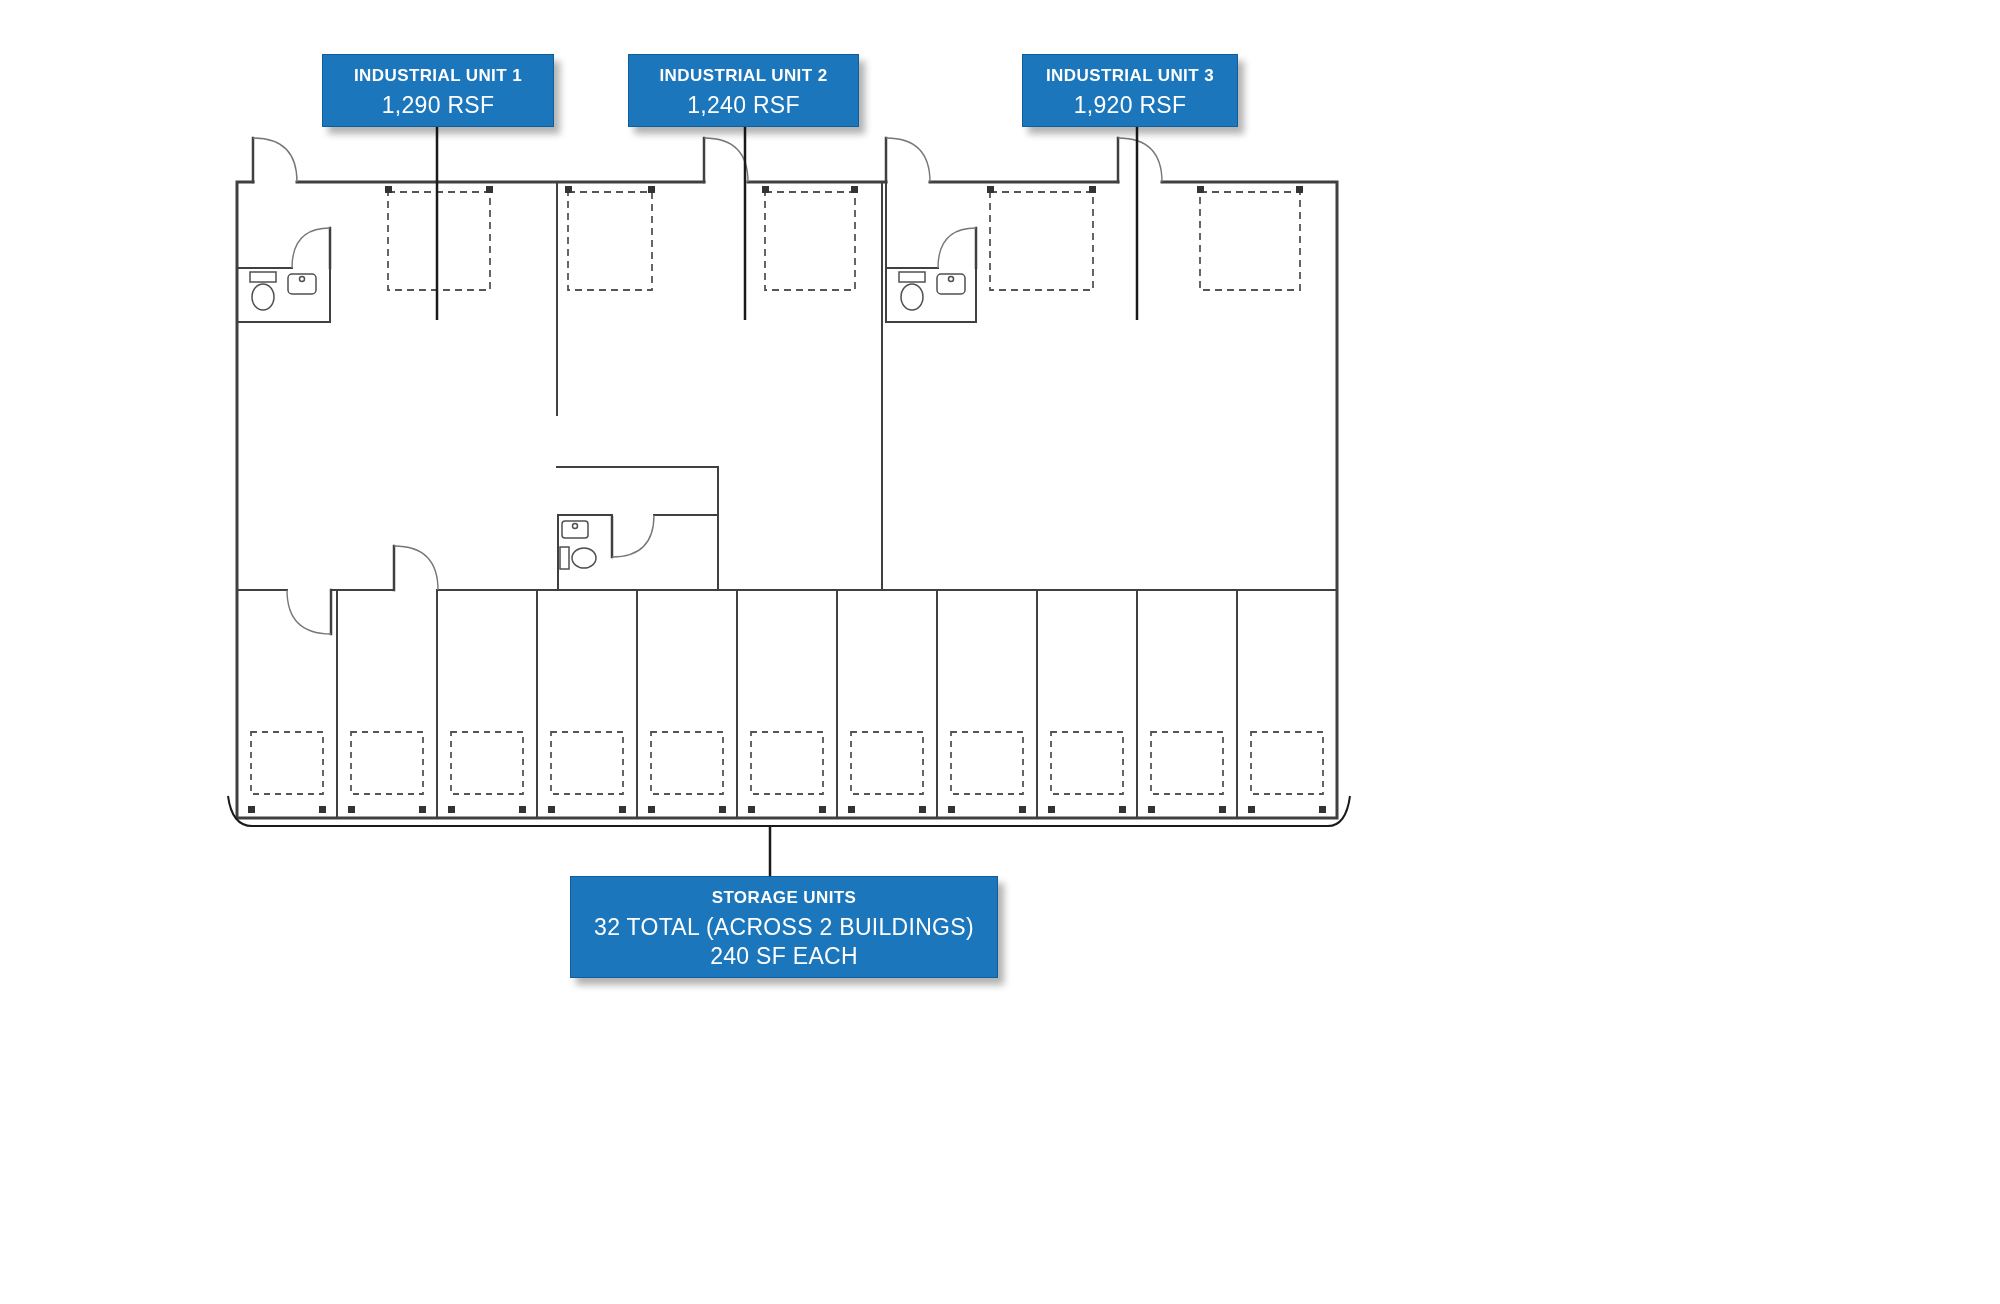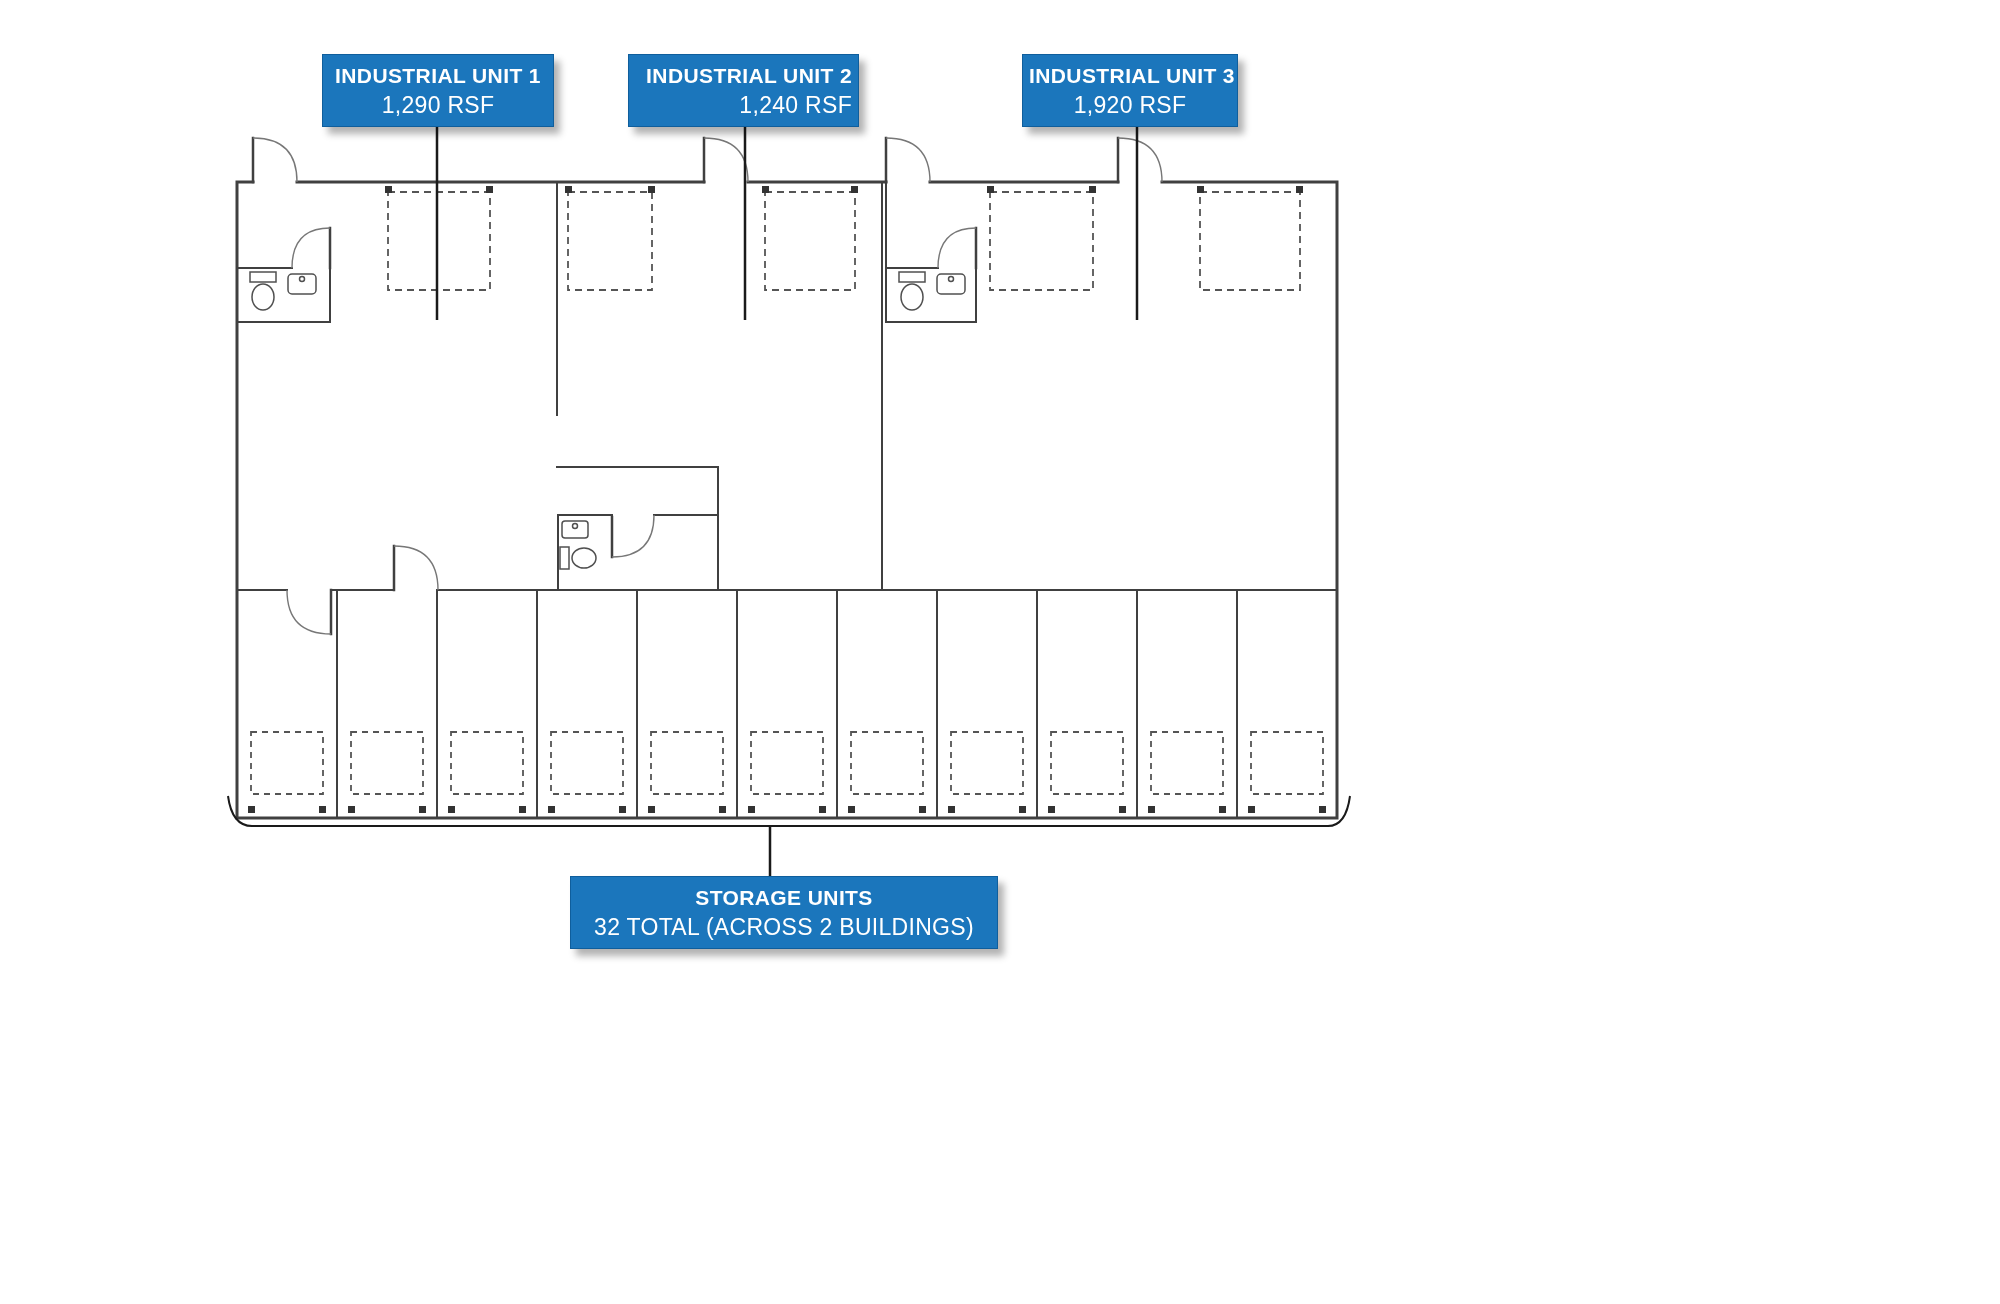--- a/index.html
+++ b/index.html
@@ -16,21 +16,21 @@
     background:var(--label-bg,#1b76bc);
     border:1px solid var(--label-border,#0f5e9c);
     color:var(--label-text,#ffffff);
     text-align:center;
     padding:5px 6px 6px 6px;
     box-shadow:6px 7px 7px rgba(0,0,0,0.30);
     box-sizing:border-box;
   }
   .label-title{
     font-weight:bold;
-    font-size:21px;
+    font-size:17px;
     line-height:31px;
     letter-spacing:0.4px;
     white-space:nowrap;
   }
   .label-sub{
     font-size:23px;
     line-height:29px;
     letter-spacing:0.3px;
     white-space:nowrap;
   }
@@ -183,28 +183,29 @@
     <g stroke="#1a1a1a" stroke-width="2.5" fill="none">
       <path d="M437,121 V320 M745,121 V320 M1137,121 V320 M770,826 V876"></path>
     </g>
   </svg>
 
   <div class="label" style="left:322px;top:54px;width:232px;">
     <div class="label-title">INDUSTRIAL UNIT 1</div>
     <div class="label-sub">1,290 RSF</div>
   </div>
 
-  <div class="label" style="left:628px;top:54px;width:231px;text-align:right;">
+  <div class="label" style="left:628px;top:54px;width:231px;">
     <div class="label-title">INDUSTRIAL UNIT 2</div>
     <div class="label-sub">1,240 RSF</div>
   </div>
 
   <div class="label" style="left:1022px;top:54px;width:216px;">
     <div class="label-title">INDUSTRIAL UNIT 3</div>
     <div class="label-sub">1,920 RSF</div>
   </div>
 
   <div class="label" style="left:570px;top:876px;width:428px;">
     <div class="label-title">STORAGE UNITS</div>
     <div class="label-sub">32 TOTAL (ACROSS 2 BUILDINGS)</div>
+    <div class="label-sub">240 SF EACH</div>
   </div>
 
 </div>
 
 </body></html>

